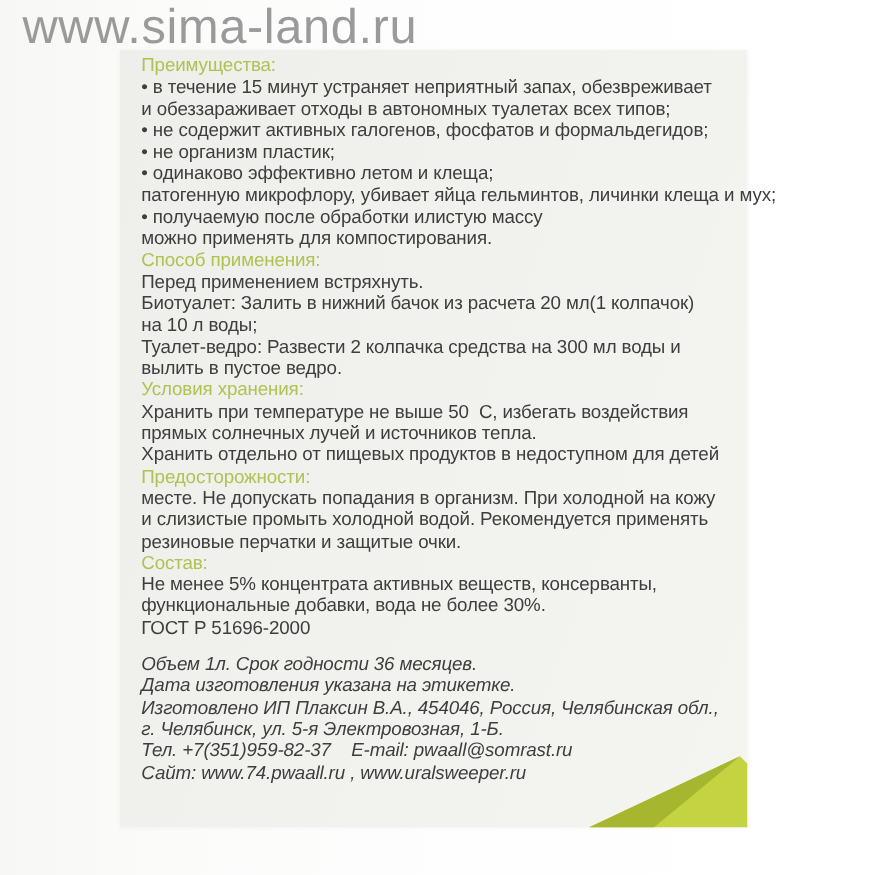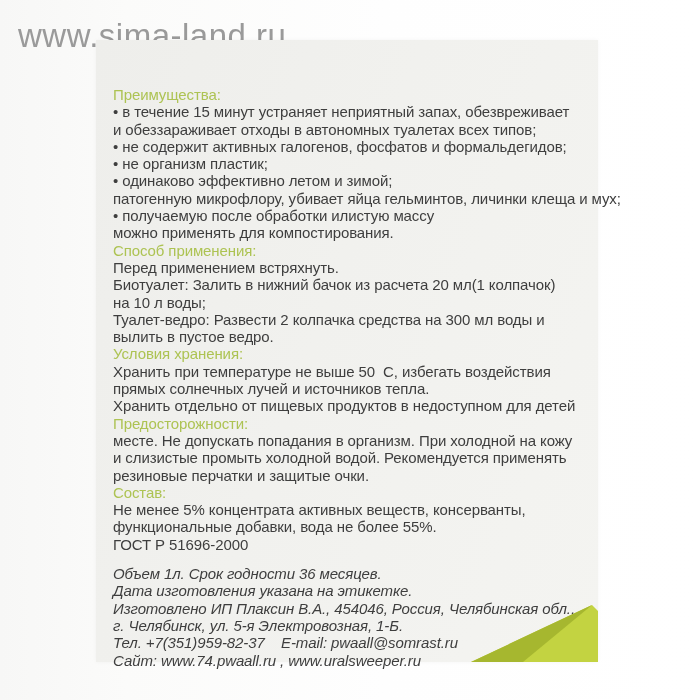--- a/index.html
+++ b/index.html
@@ -2,56 +2,55 @@
 <html><head>
 <meta charset="utf-8">
 <style>
   html,body{margin:0;padding:0;}
   body{
     width:700px;height:700px;position:relative;overflow:hidden;
     background:linear-gradient(90deg,#f7f7f6 0%,#fbfbfa 18%,#fefefe 55%,#ffffff 100%);
     font-family:"Liberation Sans","DejaVu Sans",sans-serif;
   }
   .watermark{
-    position:absolute;left:18px;top:17px;
-    font-size:33px;color:#9a9a9a;letter-spacing:0.5px;font-weight:400;
+    position:absolute;left:18px;top:0;
+    font-size:39px;color:#9a9a9a;letter-spacing:0.5px;font-weight:400;
     white-space:nowrap;
   }
   .label{
     position:absolute;left:96px;top:40px;width:502px;height:622px;
     background:linear-gradient(110deg,#eeeeeb 0%,#f1f1ee 45%,#f4f4f1 100%);
     box-shadow:0 0 4px rgba(0,0,0,0.04);
   }
   .label-content{
     position:absolute;left:0;top:0;right:0;bottom:0;
     padding:4px 4px 0 17px;
     font-size:15px;line-height:17.3px;color:#3e3e3e;
     letter-spacing:-0.1px;
-    margin-top:42px;
   }
   .line{white-space:nowrap;}
   .h{color:#adc353;}
   .footer-block{margin-top:12px;font-style:italic;}
   .corner-triangle{position:absolute;right:0;bottom:0;display:block;}
 </style>
 </head>
 <body>
 
 <div class="watermark">www.sima-land.ru</div>
 
 <div class="label">
   <div class="label-content">
 
     <div>
       <div class="line h">Преимущества:</div>
       <div class="line">• в течение 15 минут устраняет неприятный запах, обезвреживает</div>
       <div class="line">и обеззараживает отходы в автономных туалетах всех типов;</div>
       <div class="line">• не содержит активных галогенов, фосфатов и формальдегидов;</div>
       <div class="line">• не организм пластик;</div>
-      <div class="line">• одинаково эффективно летом и зимой;</div>
+      <div class="line">• одинаково эффективно летом и клеща;</div>
       <div class="line">патогенную микрофлору, убивает яйца гельминтов, личинки клеща и мух;</div>
       <div class="line">• получаемую после обработки илистую массу</div>
       <div class="line">можно применять для компостирования.</div>
     </div>
 
     <div>
       <div class="line h">Способ применения:</div>
       <div class="line">Перед применением встряхнуть.</div>
       <div class="line">Биотуалет: Залить в нижний бачок из расчета 20 мл(1 колпачок)</div>
       <div class="line">на 10 л воды;</div>
@@ -69,21 +68,21 @@
       <div class="line">Хранить отдельно от пищевых продуктов в недоступном для детей</div>
       <div class="line h">Предосторожности:</div>
       <div class="line">месте. Не допускать попадания в организм. При холодной на кожу</div>
       <div class="line">и слизистые промыть холодной водой. Рекомендуется применять</div>
       <div class="line">резиновые перчатки и защитые очки.</div>
     </div>
 
     <div>
       <div class="line h">Состав:</div>
       <div class="line">Не менее 5% концентрата активных веществ, консерванты,</div>
-      <div class="line">функциональные добавки, вода не более 55%.</div>
+      <div class="line">функциональные добавки, вода не более 30%.</div>
       <div class="line">ГОСТ Р 51696-2000</div>
     </div>
 
     <div class="footer-block">
       <div class="line">Объем 1л. Срок годности 36 месяцев.</div>
       <div class="line">Дата изготовления указана на этикетке.</div>
       <div class="line">Изготовлено ИП Плаксин В.А., 454046, Россия, Челябинская обл.,</div>
       <div class="line">г. Челябинск, ул. 5-я Электровозная, 1-Б.</div>
       <div class="line">Тел. +7(351)959-82-37&nbsp;&nbsp;&nbsp; E-mail: pwaall@somrast.ru</div>
       <div class="line">Сайт: www.74.pwaall.ru , www.uralsweeper.ru</div>

